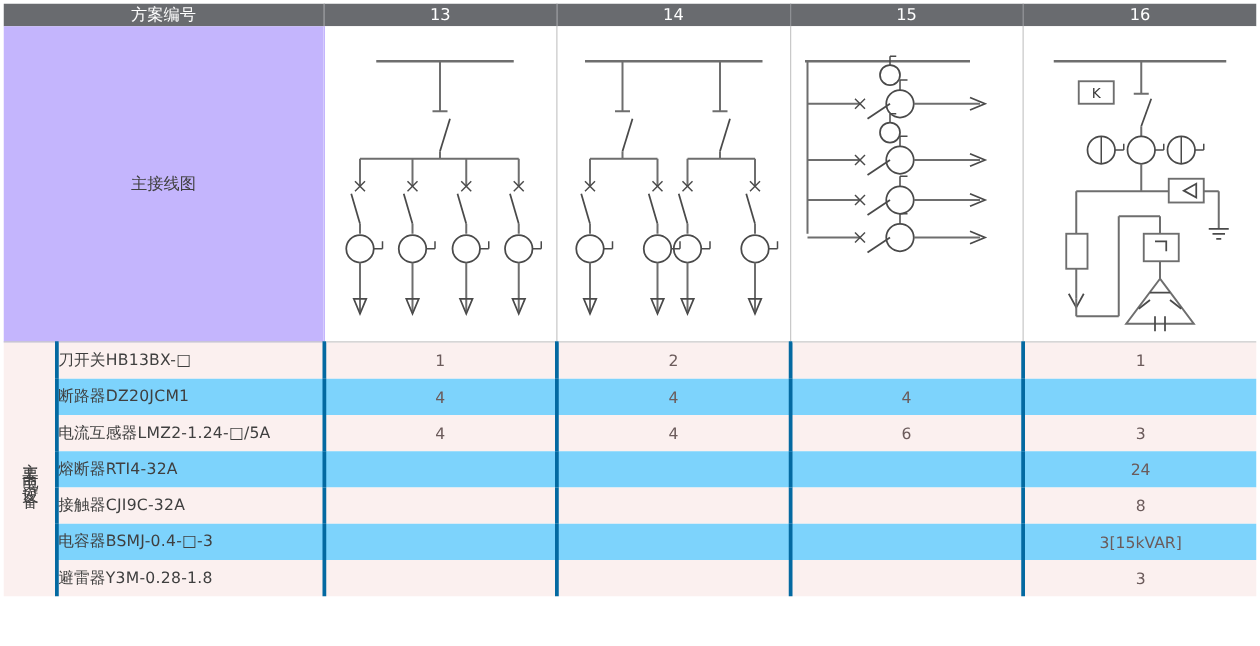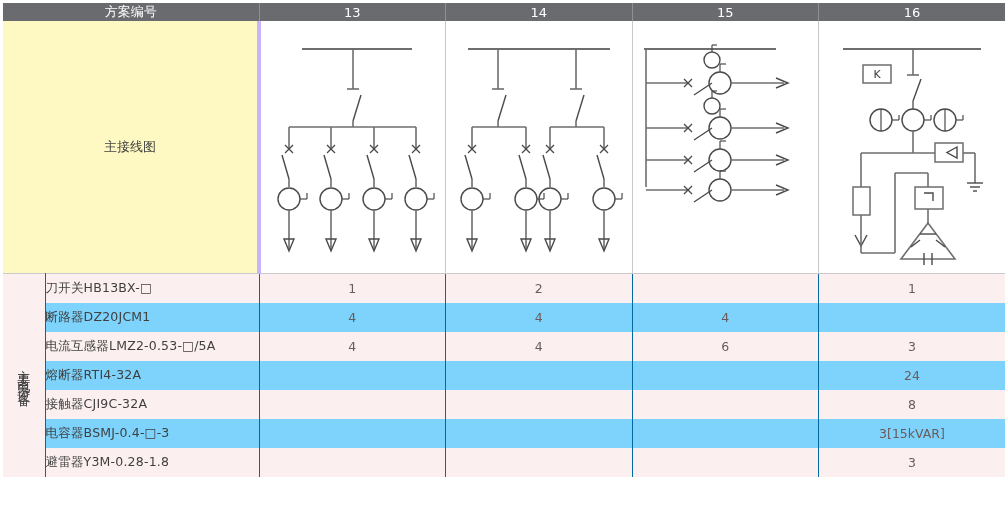--- a/index.html
+++ b/index.html
@@ -32,22 +32,22 @@
     padding:0;
     text-align:center;
     vertical-align:middle;
   }
   thead th.last{border-right:none;}
 
   
   td.diag-label{
     text-align:center;vertical-align:middle;
     font-size:13px;color:#3f3f3f;
-    background:#fef9c3;
-    border-right:4px solid #c4b5fd;
+    background:#c4b5fd;
+    border-right:1px solid #c4b5fd;
   }
   td.diag-cell{
     background:#ffffff;
     border-right:1px solid #c9c9c9;
     padding:0;vertical-align:middle;text-align:center;
     height:252px;
   }
   td.diag-cell.last{border-right:none;}
   td.diag-cell svg{display:block;margin:0 auto;}
 
@@ -65,21 +65,21 @@
     font-size:13px;color:#3f3f3f;
     letter-spacing:5px;
     line-height:1;
     display:inline-block;
   }
 
   
   tbody tr.data td{
     height:29px;
     font-size:12.5px;
-    border-right:1px solid #0369a1;
+    border-right:3px solid #0369a1;
     padding:0;
   }
   tbody tr.data td.last{border-right:none;}
   td.item-name{
     text-align:left;
     padding-left:14px;
     color:#3f3f3f;
     white-space:nowrap;
     letter-spacing:0.2px;
   }
@@ -410,21 +410,21 @@
       <td class="val last">1</td>
     </tr>
     <tr class="data even">
       <td class="item-name">断路器DZ20JCM1</td>
       <td class="val">4</td>
       <td class="val">4</td>
       <td class="val">4</td>
       <td class="val last"></td>
     </tr>
     <tr class="data odd">
-      <td class="item-name">电流互感器LMZ2-0.53-□/5A</td>
+      <td class="item-name">电流互感器LMZ2-1.24-□/5A</td>
       <td class="val">4</td>
       <td class="val">4</td>
       <td class="val">6</td>
       <td class="val last">3</td>
     </tr>
     <tr class="data even">
       <td class="item-name">熔断器RTI4-32A</td>
       <td class="val"></td>
       <td class="val"></td>
       <td class="val"></td>

